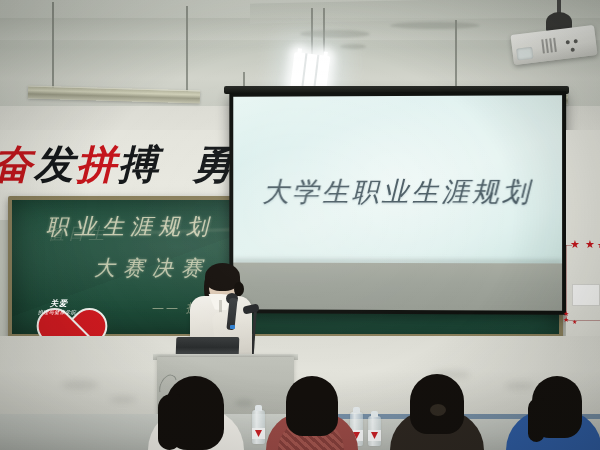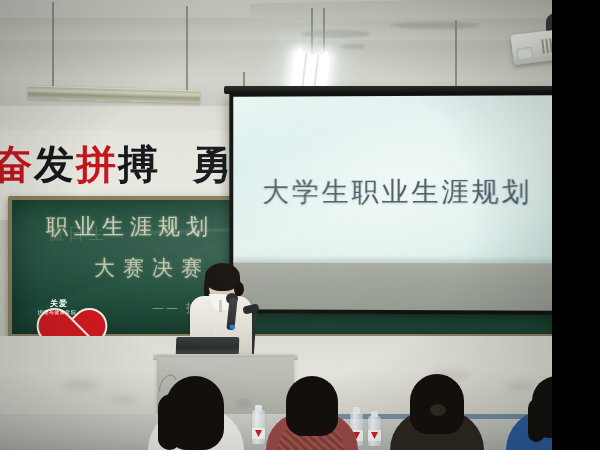--- a/index.html
+++ b/index.html
@@ -1,20 +1,20 @@
 <!DOCTYPE html>
 <html><head>
 <meta charset="utf-8">
 <style>
   * { margin:0; padding:0; box-sizing:border-box; }
   html,body { width:600px; height:450px; overflow:hidden; background:#000; }
   body { font-family:"DejaVu Sans","Liberation Sans",sans-serif; }
 
-  #scene { position:relative; width:552px; height:450px; overflow:hidden;
-           background:#c9ccc2; }
+  #scene { position:relative; width:600px; height:450px; overflow:hidden;
+           background:#c9ccc2;font-style:italic; }
 
   
   .ceiling { position:absolute; left:0; top:0; width:600px; height:112px;
              background:linear-gradient(180deg,#cdd0c7 0%,#c4c8be 42%,#d2d4cb 70%,#c7cac1 100%); }
   .ceiling-beam { position:absolute; left:0; top:18px; width:600px; height:22px;
              background:linear-gradient(180deg,#bcc0b6,#cfd2c9); opacity:.75; }
   .ceiling-beam2 { position:absolute; left:250px; top:0px; width:350px; height:20px;
              background:linear-gradient(180deg,#b9bdb3,#c8ccc2); opacity:.6;
              transform:skewY(-1.2deg); }
   .ceil-smudge { position:absolute; background:rgba(90,95,85,.20); border-radius:50%;

